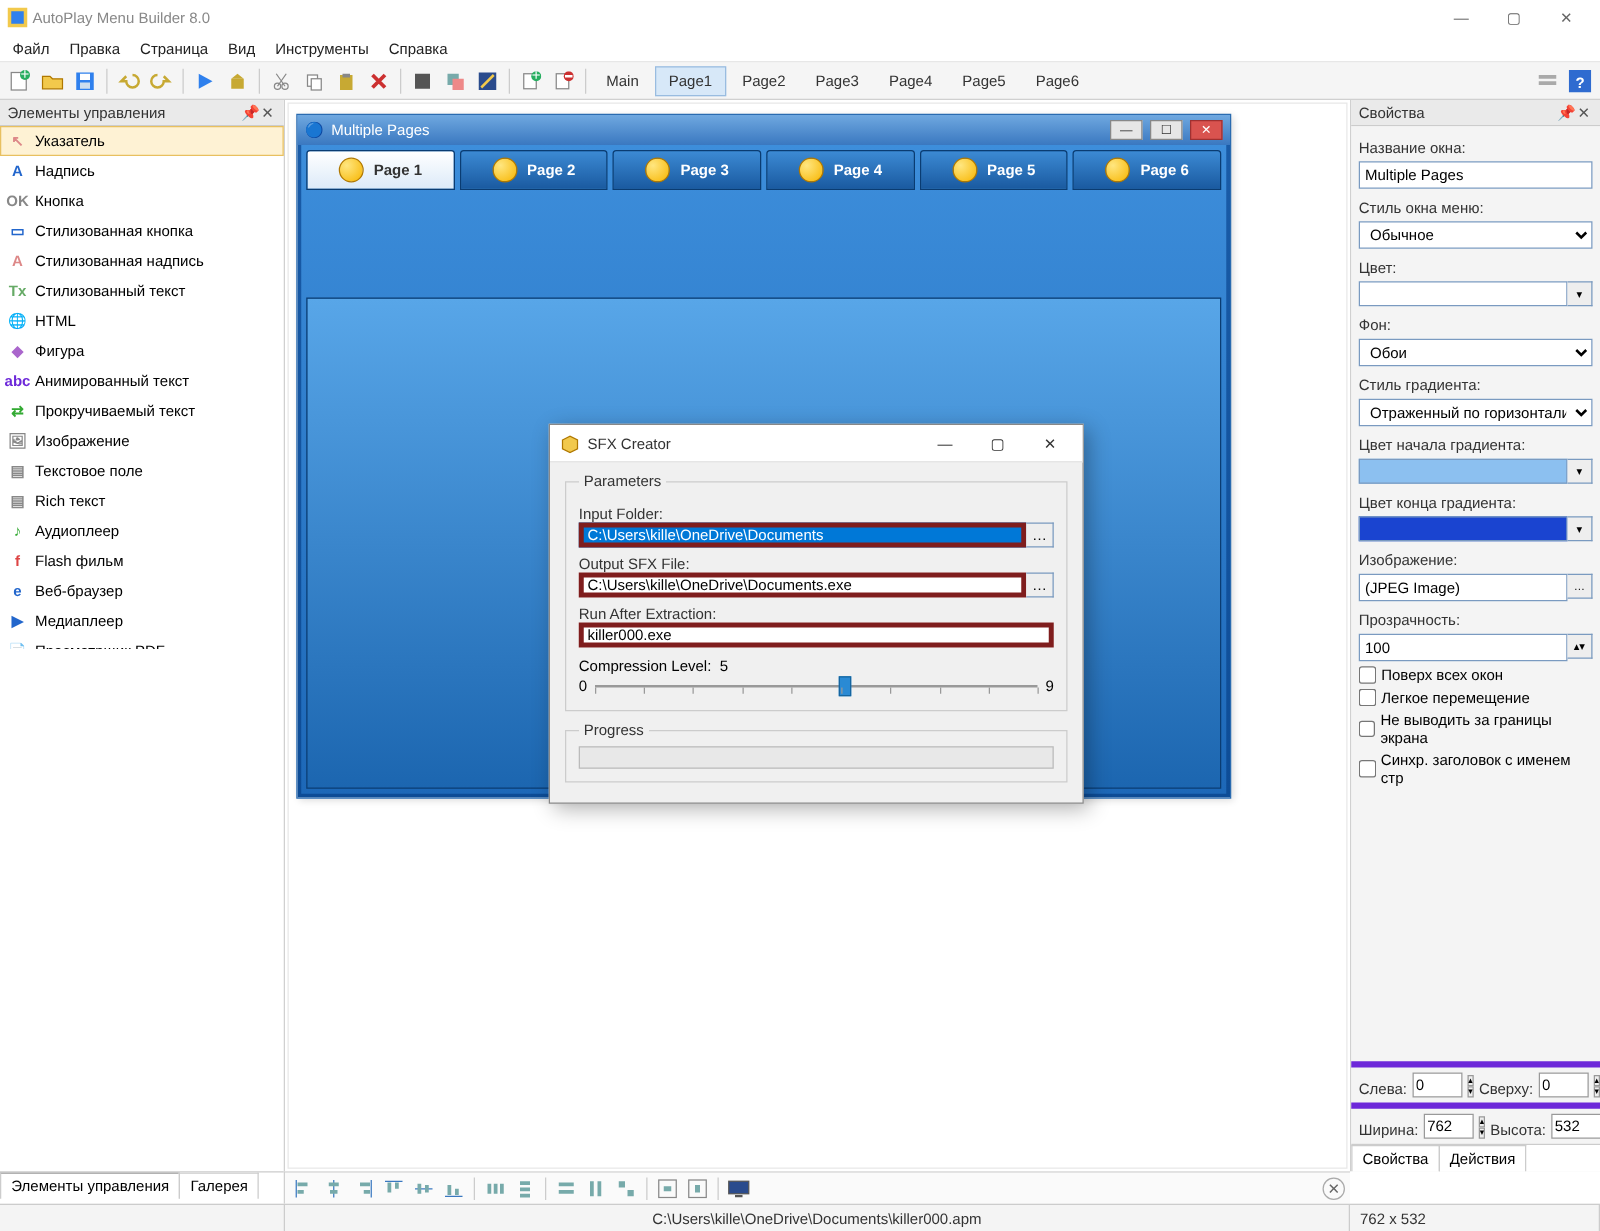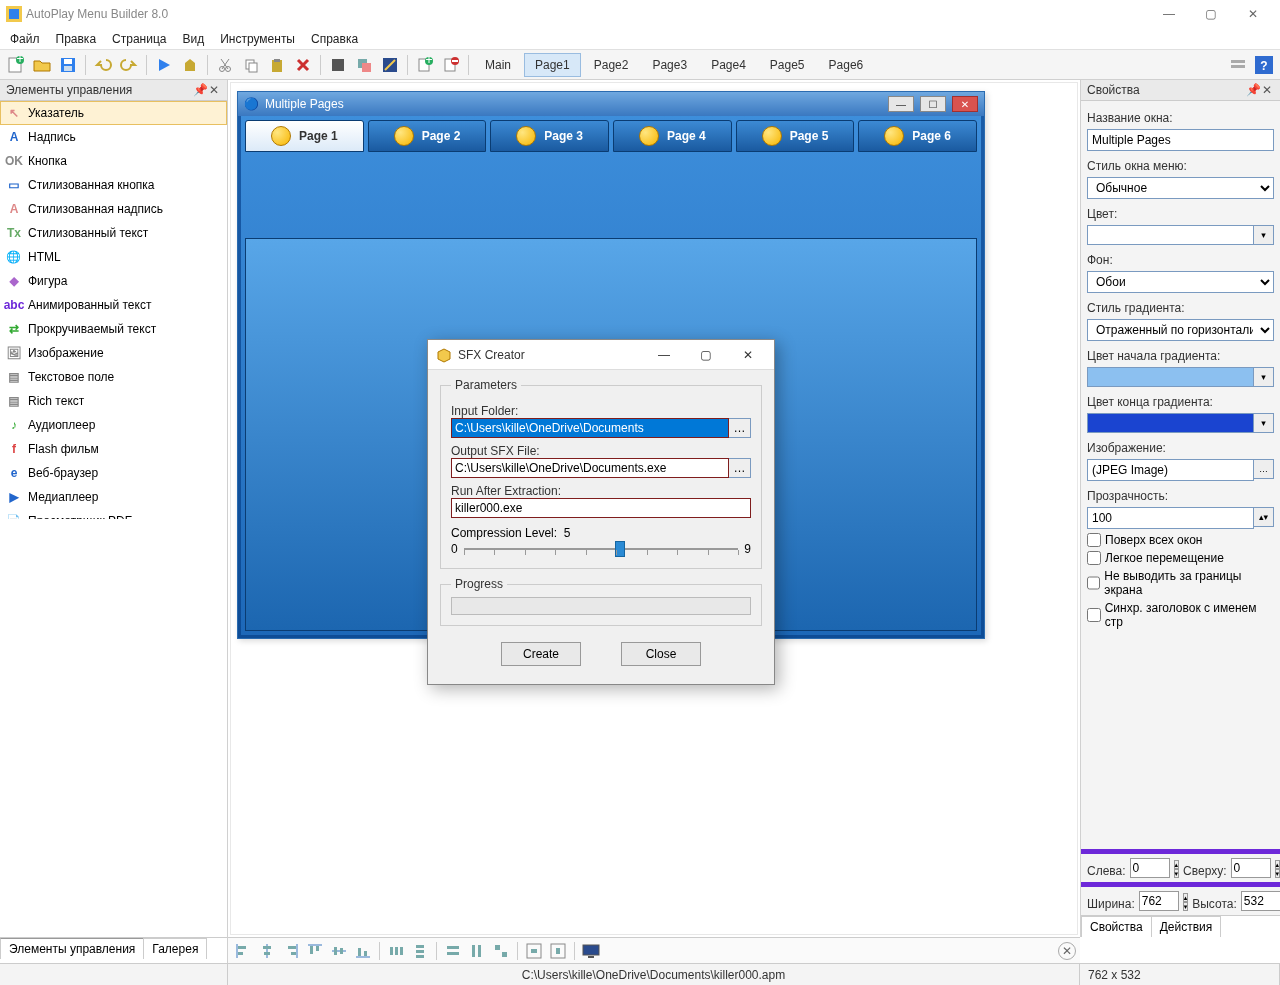--- a/index.html
+++ b/index.html
@@ -80,30 +80,30 @@
 .aligntb .ab { width:22px; height:20px; border:1px solid transparent; display:flex;align-items:center;justify-content:center;}
 .aligntb .sep { width:1px; height:18px; background:#ccc; margin:0 3px;}
 .aligntb .clbtn { margin-left:auto; width:18px;height:18px;border-radius:50%;border:1px solid #aaa; display:flex;align-items:center;justify-content:center; color:#666;}
 
 
 .status { height:22px; border-top:1px solid #ccc; display:flex; align-items:center; background:#f4f4f4; color:#333;}
 .status .cell { padding:0 8px; border-right:1px solid #ccc; height:100%; display:flex;align-items:center;}
 .status .cell.path { flex:1; justify-content:center;}
 .status .cell.dims { width:200px; justify-content:flex-start;}
 .status .cell.first { width:228px;}
-.sfx { position:absolute; left:196px; top:256px; width:348px; background:#f0f0f0; border:1px solid #888; box-shadow: 4px 4px 16px rgba(0,0,0,.3);}
+.sfx { position:absolute; left:208px; top:256px; width:428px; background:#f0f0f0; border:1px solid #888; box-shadow: 4px 4px 16px rgba(0,0,0,.3);}
 .sfx .dt { height:30px; background:#fff; display:flex; align-items:center; padding:0 8px; gap:6px; border-bottom:1px solid #ddd;}
 .sfx .dt .t { flex:1; color:#333;}
 .sfx .dt .db { width:36px; height:30px; display:flex;align-items:center;justify-content:center;color:#333;}
 .sfx .body { padding: 8px 12px;}
 .sfx fieldset { border:1px solid #ccc; padding:6px 10px 10px; margin-bottom:8px;}
 .sfx legend { padding:0 4px; color:#333;}
 .sfx .lbl { color:#333; margin-top:6px; display:block;}
 .sfx .row { display:flex;}
-.sfx .row input { flex:1; height:20px; border:1px solid #7f1d1d; background:#fff; padding:0 3px;}
+.sfx .row input { flex:1; height:20px; border:4px solid #7f1d1d; background:#fff; padding:0 3px;}
 .sfx .row .br { width:22px; height:20px; border:1px solid #7a9ac0; border-left:none; background:#eee; display:flex;align-items:center;justify-content:center;}
 .sfx input.sel { background:#0078d7; color:#fff;}
 .sfx .slider-row{ display:flex; align-items:center; gap:6px;}
 .sfx .slider { flex:1; height:18px; position:relative;}
 .sfx .slider .track{ position:absolute; left:0;right:0;top:8px;height:2px;background:#999;}
 .sfx .slider .tick{ position:absolute; top:10px; width:1px; height:5px; background:#999;}
 .sfx .slider .thumb{ position:absolute; top:1px; width:10px; height:16px; background:#2a8ad4; border:1px solid #1565a0;}
 .sfx .prog { height:18px; border:1px solid #bbb; background:#e8e8e8;}
 .sfx .btns { display:flex; justify-content:center; gap:40px; padding:8px 0 10px;}
 .sfx .btns button{ width:80px; height:24px; background:#e9e9e9; border:1px solid #999;}
@@ -433,24 +433,20 @@
                   <div class="tick" style="left: 88.8889%;"></div>
                   <div class="tick" style="left: 100%;"></div>
                 </div>
               <span>9</span>
             </div>
           </fieldset>
           <fieldset>
             <legend>Progress</legend>
             <div class="prog"></div>
           </fieldset>
-          <div class="btns">
-            <button>Create</button>
-            <button>Close</button>
-          </div>
         </div>
       </div>
     </div>
 
   </div>
 
   <div class="rightpanel">
     <div class="panelhdr">
       <span class="t">Свойства</span>
       <span class="pin">📌</span>

